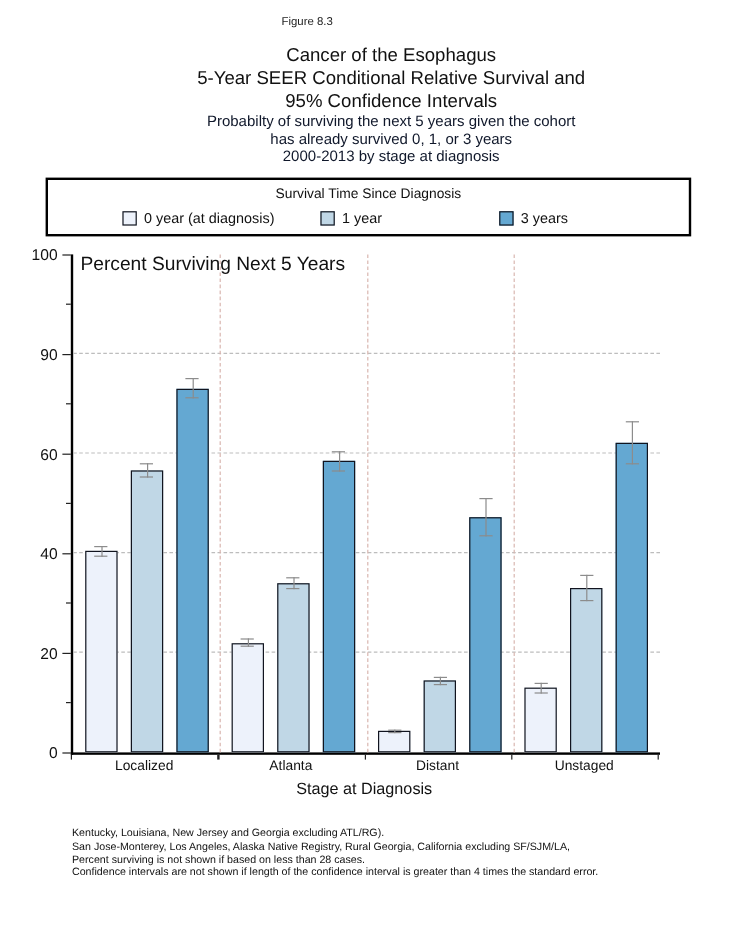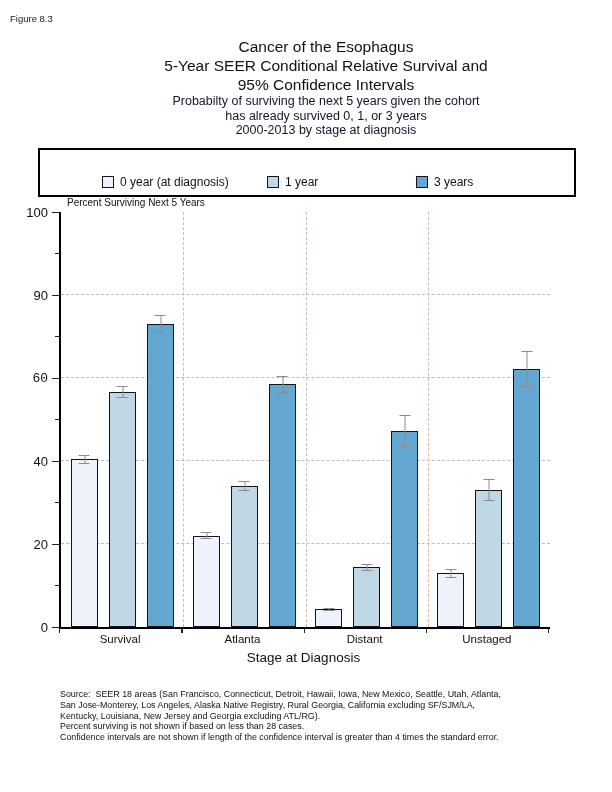--- a/index.html
+++ b/index.html
@@ -1,30 +1,30 @@
 <!DOCTYPE html>
 <html><head>
 <meta charset="utf-8">
 <style>
   html,body { margin:0; padding:0; background:#ffffff; }
   .page {
     position:relative; width:612px; height:792px; background:#ffffff;
     font-family:"Liberation Sans", sans-serif; color:#1a1a1a; overflow:hidden;
   }
-  .figure-label { position:absolute; top:13px; left:10px; width:512px; font-size:9.5px; color:#222; }
+  .figure-label { position:absolute; top:13px; left:0; width:512px; text-align:center; font-size:9.5px; color:#222; }
   .title-block { position:absolute; top:37px; left:0; width:612px; text-align:center; line-height:1;margin-left:20px; }
   .title-line-big   { font-size:15.5px; line-height:19px; color:#111; }
   .title-line-small { font-size:12.5px; line-height:14.5px; color:#0f172a; }
 
   .legend-box { position:absolute; left:38px; top:148px; width:534px; height:45px; border:2px solid #000; background:#fff; }
   .legend-title { position:absolute; top:6px; left:0; width:100%; text-align:center; font-size:11.5px; color:#111; }
   .legend-item { position:absolute; top:25px; display:flex; align-items:center; font-size:12px; color:#111; }
   .legend-item .swatch { width:10px; height:10px; border:1.2px solid #11141f; margin-right:6px; flex:0 0 auto; }
 
-  .ylabel-inside { position:absolute; left:67px; top:197px; font-size:10px; color:#111; }
+  .ylabel-inside { position:absolute; left:67px; top:212px; font-size:16px; color:#111; }
 
   .plot {
     position:absolute; left:59px; top:212px; width:489px; height:415px;
     border-left:2px solid #000; border-bottom:2px solid #000; box-sizing:content-box;
   }
   .gridline { position:absolute; left:0; width:100%; height:0; border-top:1px dashed #bdbdbd; z-index:0; }
   .ytick { position:absolute; height:1.4px; background:#222; z-index:3; }
   .xtick { position:absolute; width:1.4px; background:#222; z-index:3; }
   .ytick-label { position:absolute; width:36px; text-align:right; font-size:13px; color:#111; }
   .bar-group { position:absolute; top:0; height:100%; display:flex; align-items:flex-end; justify-content:center; gap:11px; z-index:1; }
@@ -51,20 +51,21 @@
   <div class="title-block">
     <div class="title-line-big">Cancer of the Esophagus</div>
     <div class="title-line-big">5-Year SEER Conditional Relative Survival and</div>
     <div class="title-line-big">95% Confidence Intervals</div>
     <div class="title-line-small">Probabilty of surviving the next 5 years given the cohort</div>
     <div class="title-line-small">has already survived 0, 1, or 3 years</div>
     <div class="title-line-small">2000-2013 by stage at diagnosis</div>
   </div>
 
   <div class="legend-box">
+    <div class="legend-title">Survival Time Since Diagnosis</div>
     <div class="legend-item" style="left:62px">
       <span class="swatch" id="sw0" style="background: rgb(237, 242, 251);"></span>
       <span>0 year (at diagnosis)</span>
     </div>
     <div class="legend-item" style="left:227px">
       <span class="swatch" id="sw1" style="background: rgb(192, 215, 230);"></span>
       <span>1 year</span>
     </div>
     <div class="legend-item" style="left:376px">
       <span class="swatch" id="sw2" style="background: rgb(100, 168, 210);"></span>
@@ -185,44 +186,43 @@
       </div>
     </div>
   <div id="axis-annotations">
       <div class="ytick" style="left: 52px; width: 7px; top: 626.5px; position: absolute;"></div>
       <div class="ytick-label" style="left: 12px; top: 619.5px; position: absolute;">0</div>
       <div class="ytick" style="left: 52px; width: 7px; top: 543.5px; position: absolute;"></div>
       <div class="ytick-label" style="left: 12px; top: 536.5px; position: absolute;">20</div>
       <div class="ytick" style="left: 52px; width: 7px; top: 460.5px; position: absolute;"></div>
       <div class="ytick-label" style="left: 12px; top: 453.5px; position: absolute;">40</div>
       <div class="ytick" style="left: 52px; width: 7px; top: 377.5px; position: absolute;"></div>
-      <div class="ytick-label" style="left: 12px; top: 370.5px; position: absolute; font-family: Liberation Mono, monospace;">60</div>
+      <div class="ytick-label" style="left: 12px; top: 370.5px; position: absolute;">60</div>
       <div class="ytick" style="left: 52px; width: 7px; top: 294.5px; position: absolute;"></div>
       <div class="ytick-label" style="left: 12px; top: 287.5px; position: absolute;">90</div>
       <div class="ytick" style="left: 52px; width: 7px; top: 211.5px; position: absolute;"></div>
       <div class="ytick-label" style="left: 12px; top: 204.5px; position: absolute;">100</div>
       <div class="ytick" style="left: 55px; width: 4px; top: 585px; position: absolute;"></div>
       <div class="ytick" style="left: 55px; width: 4px; top: 502px; position: absolute;"></div>
       <div class="ytick" style="left: 55px; width: 4px; top: 419px; position: absolute;"></div>
       <div class="ytick" style="left: 55px; width: 4px; top: 336px; position: absolute;"></div>
       <div class="ytick" style="left: 55px; width: 4px; top: 253px; position: absolute;"></div>
       <div class="xtick" style="left: 59px; top: 629px; height: 4px; position: absolute;"></div>
       <div class="xtick" style="left: 181.25px; top: 629px; height: 4px; position: absolute;"></div>
       <div class="xtick" style="left: 303.5px; top: 629px; height: 4px; position: absolute;"></div>
       <div class="xtick" style="left: 425.75px; top: 629px; height: 4px; position: absolute;"></div>
       <div class="xtick" style="left: 548px; top: 629px; height: 4px; position: absolute;"></div>
     </div>
 
   <div class="xaxis-title">Stage at Diagnosis</div>
 
   <div class="footer">
-    <div>Source:&nbsp; SEER 18 areas (San Francisco, Connecticut, Detroit, Hawaii, Iowa, New Mexico, Seattle, Utah, Atlanta,</div>
+    <div>Kentucky, Louisiana, New Jersey and Georgia excluding ATL/RG).</div>
     <div>San Jose-Monterey, Los Angeles, Alaska Native Registry, Rural Georgia, California excluding SF/SJM/LA,</div>
-    <div>Kentucky, Louisiana, New Jersey and Georgia excluding ATL/RG).</div>
     <div>Percent surviving is not shown if based on less than 28 cases.</div>
     <div>Confidence intervals are not shown if length of the confidence interval is greater than 4 times the standard error.</div>
   </div>
 
-<div class="xcat-label" style="left: 59px; width: 122.25px;">Survival</div>
+<div class="xcat-label" style="left: 59px; width: 122.25px;">Localized</div>
     <div class="xcat-label" style="left: 181.25px; width: 122.25px;">Atlanta</div>
     <div class="xcat-label" style="left: 303.5px; width: 122.25px;">Distant</div>
     <div class="xcat-label" style="left: 425.75px; width: 122.25px;">Unstaged</div>
   </div>
 
 </body></html>

